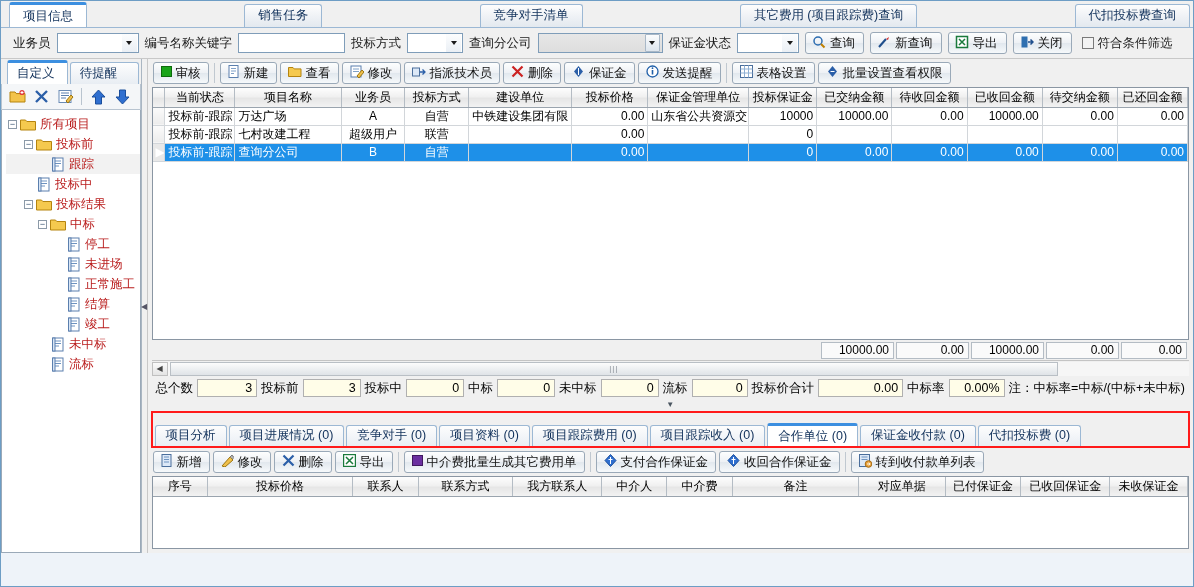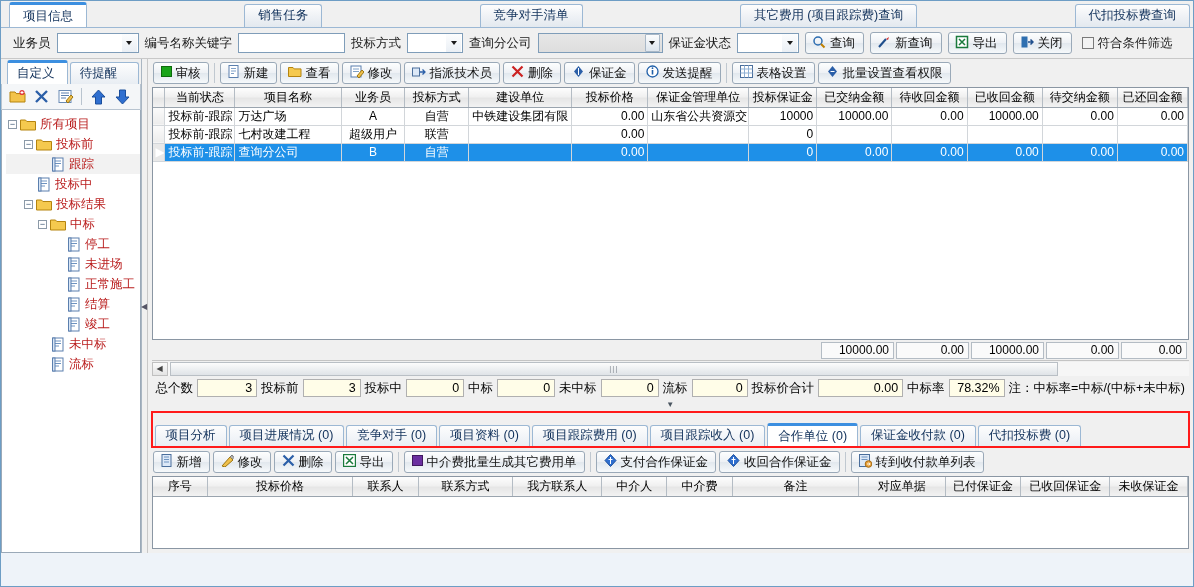--- a/index.html
+++ b/index.html
@@ -674,21 +674,21 @@
         <span class="sfield" style="width:58px">0</span>
         <span>中标</span>
         <span class="sfield" style="width:58px">0</span>
         <span>未中标</span>
         <span class="sfield" style="width:58px">0</span>
         <span>流标</span>
         <span class="sfield" style="width:44px">0</span>
         <span>投标价合计</span>
         <span class="sfield" style="width:85px">0.00</span>
         <span>中标率</span>
-        <span class="sfield" style="width:52px">78.32%</span>
+        <span class="sfield" style="width:52px">0.00%</span>
         <span>注：中标率=中标/(中标+未中标)</span>
       </div>
 
       <div class="vdivider">▼</div>
 
       <div class="btabs-outer">
         <div class="btabs">
           <div class="btab">项目分析</div>
           <div class="btab">项目进展情况 (0)</div>
           <div class="btab">竞争对手 (0)</div>

